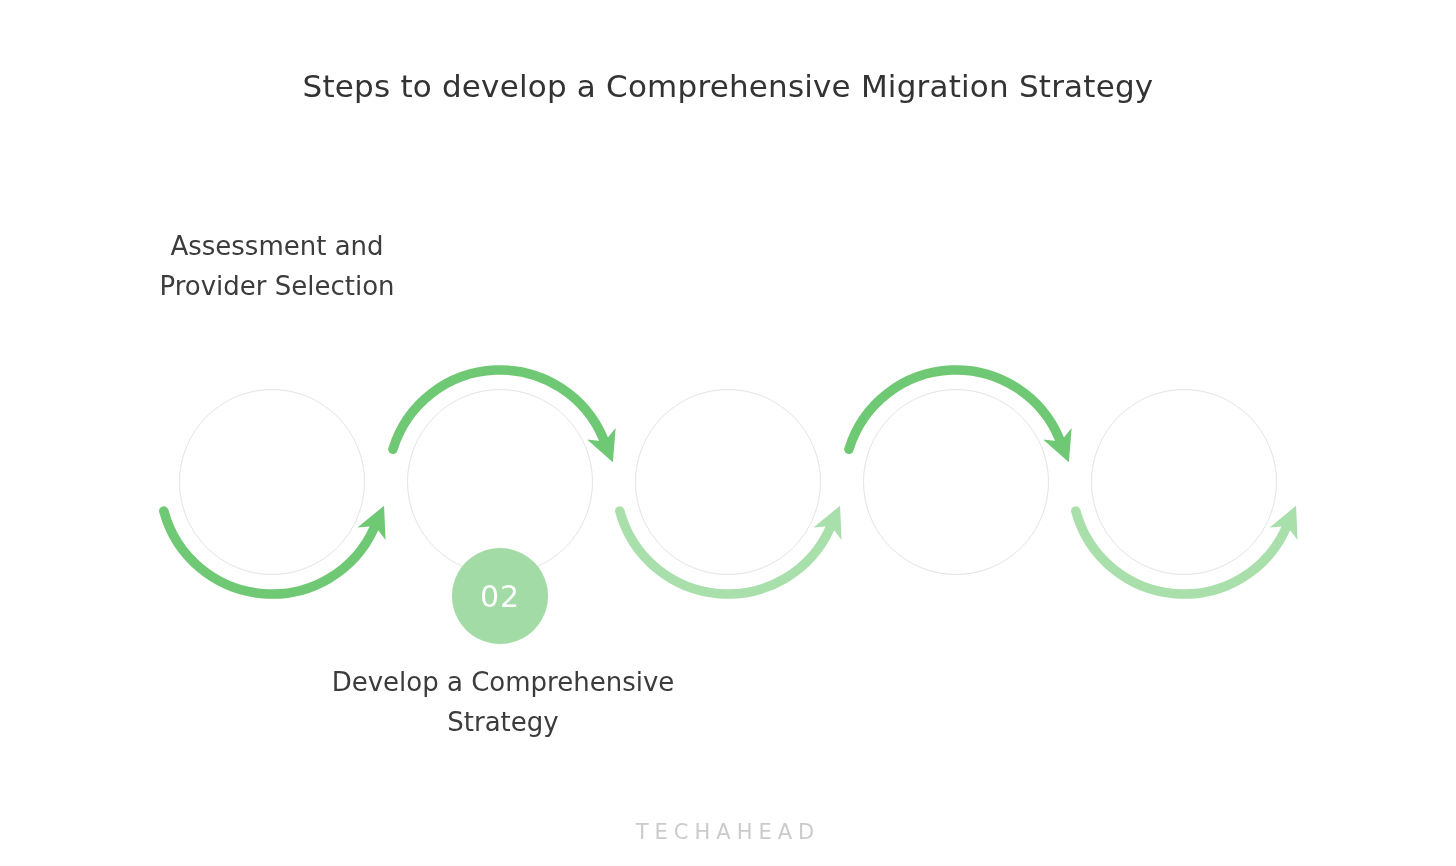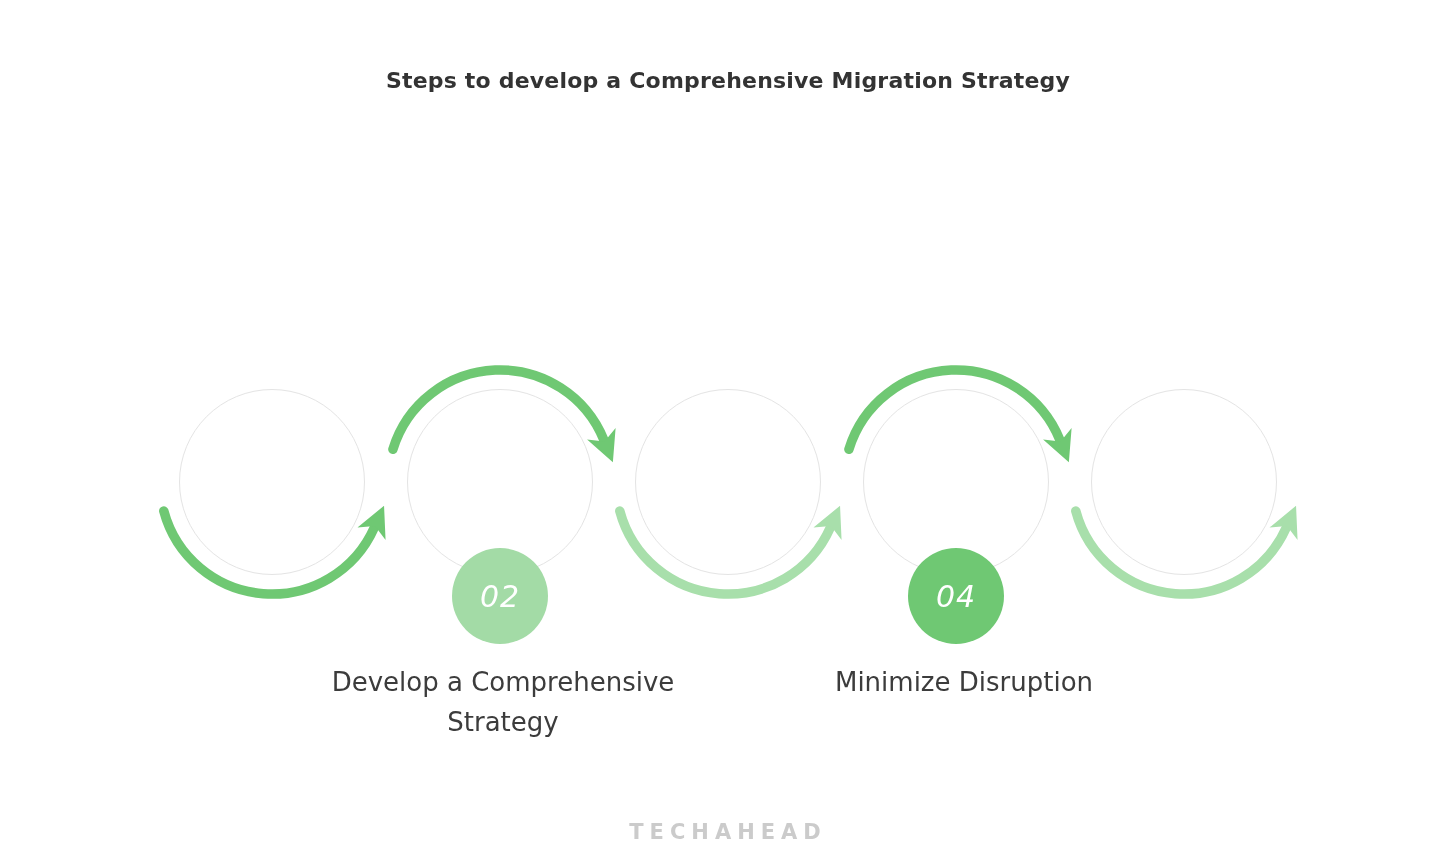--- a/index.html
+++ b/index.html
@@ -25,22 +25,22 @@
     overflow: hidden;
     margin: 0 auto;
   }
 
   .title {
     position: absolute;
     top: 68px;
     left: 0;
     width: 100%;
     text-align: center;
-    font-size: 22px;
-    font-weight: bold;
+    font-size: 31px;
+    font-weight: normal;
     color: var(--title-text);
     letter-spacing: 0.2px;
   }
 
   .arcs-layer {
     position: absolute;
     inset: 0;
     z-index: 1;
     pointer-events: none;
   }
@@ -71,39 +71,39 @@
     justify-content: center;
     color: var(--badge-text);
     font-size: 30px;
     font-weight: 400;
     letter-spacing: 1px;
     z-index: 2;
   }
   .badge.dark  { background: var(--green-medium); }
   .badge.light { background: var(--green-badge-light); }
   .badge.pos-top    { top: 320px; }
-  .badge.pos-bottom { top: 548px; font-style: italic; }
+  .badge.pos-bottom { top: 548px; }
 
   .step-label {
     position: absolute;
     text-align: center;
     font-size: 26px;
     line-height: 40px;
     color: var(--label-text);
     z-index: 2;
   }
 
   .watermark {
     position: absolute;
     top: 820px;
     left: 0;
     width: 100%;
     text-align: center;
     font-size: 21px;
-    font-weight: bold;
+    font-weight: normal;
     letter-spacing: 6px;
     color: var(--watermark-gray);
     z-index: 2;
   }
 </style>
 </head>
 <body>
 
 <div class="canvas">
 
@@ -119,28 +119,27 @@
       </marker>
     </defs>
     <path class="arc medium" d="M163.8,511 A112,112 0 0 0 374.3,527.6" marker-end="url(#arrowhead-medium)"></path>
     <path class="arc medium" d="M392.9,449.3 A112,112 0 0 1 603.9,440" marker-end="url(#arrowhead-medium)"></path>
     <path class="arc light" d="M619.8,511 A112,112 0 0 0 830.3,527.6" marker-end="url(#arrowhead-light)"></path>
     <path class="arc medium" d="M848.9,449.3 A112,112 0 0 1 1059.9,440" marker-end="url(#arrowhead-medium)"></path>
     <path class="arc light" d="M1075.8,511 A112,112 0 0 0 1286.3,527.6" marker-end="url(#arrowhead-light)"></path>
   </svg>
 
   <div class="ring" style="left:179px"></div>
+  <div class="step-label" style="left:137px; top:226px; width:280px">Assessment and Provider Selection</div>
 
   <div class="ring" style="left:407px"></div>
   <div class="badge light pos-bottom" style="left:452px">02</div>
   <div class="step-label" style="left:313px; top:662px; width:380px">Develop a Comprehensive Strategy</div>
 
   <div class="ring" style="left:635px"></div>
 
   <div class="ring" style="left:863px"></div>
-  <div class="badge dark pos-bottom" style="left:908px">04</div>
-  <div class="step-label" style="left:764px; top:662px; width:400px">Minimize Disruption</div>
 
   <div class="ring" style="left:1091px"></div>
 
   <div class="watermark">TECHAHEAD</div>
 
 </div>
 
 </body></html>

